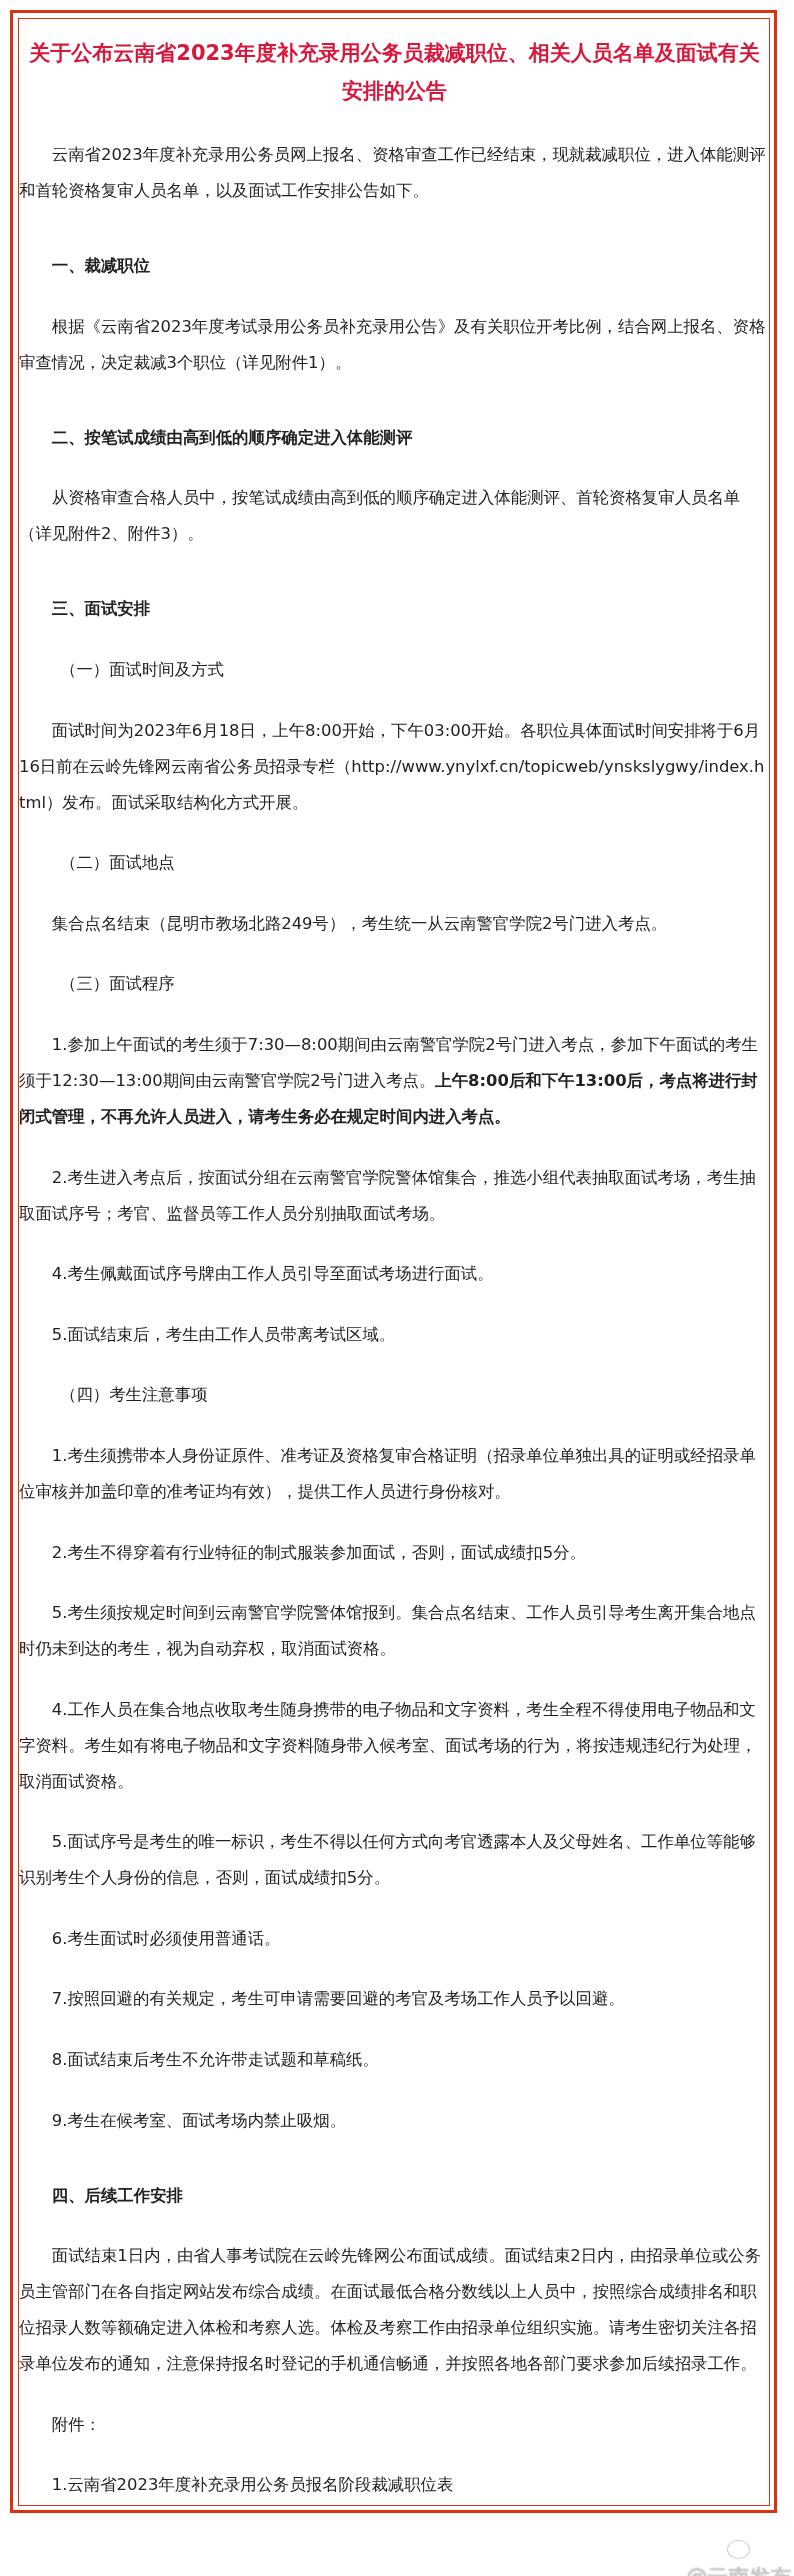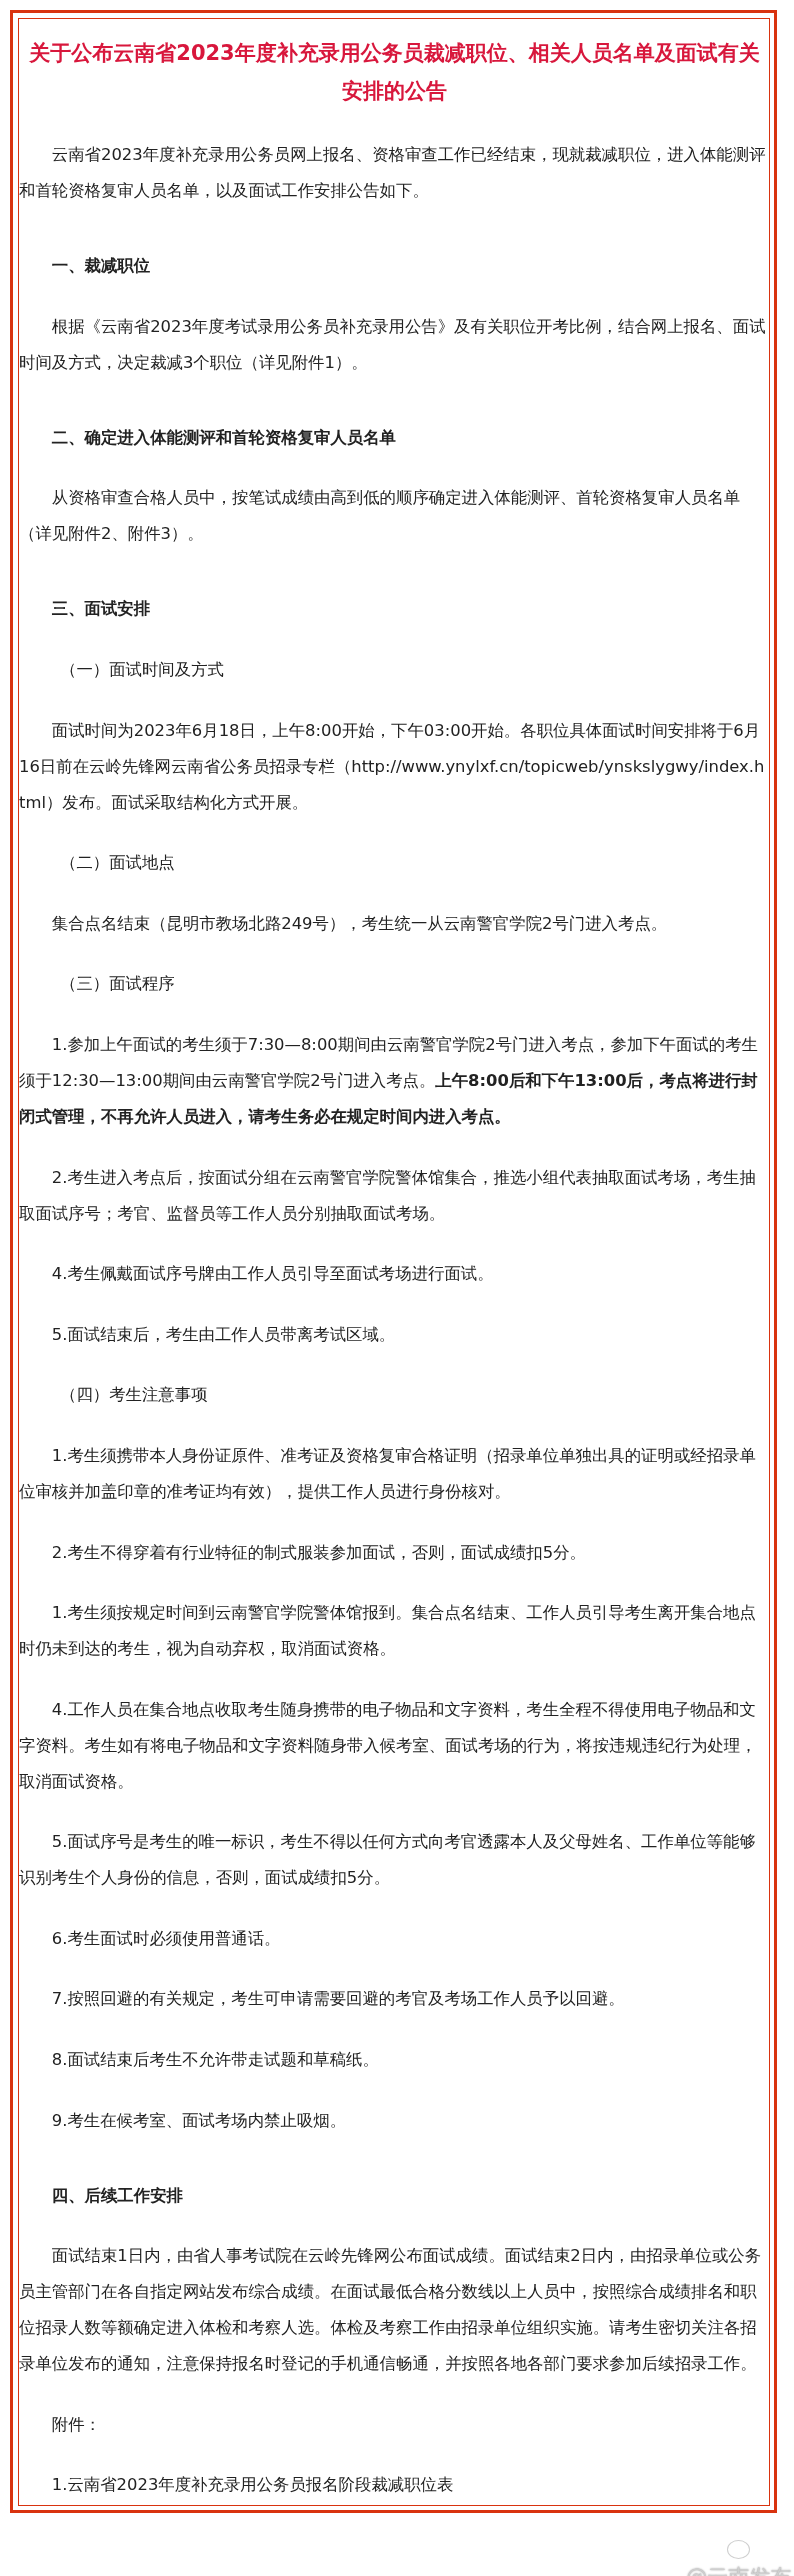--- a/index.html
+++ b/index.html
@@ -28,43 +28,43 @@
 <div class="frame">
   <div class="frame-inner"></div>
 </div>
 
 <div class="content">
   <p class="title">关于公布云南省2023年度补充录用公务员裁减职位、相关人员名单及面试有关安排的公告</p>
 
   <p class="para" style="margin-top:27px">云南省2023年度补充录用公务员网上报名、资格审查工作已经结束，现就裁减职位，进入体能测评和首轮资格复审人员名单，以及面试工作安排公告如下。</p>
 
   <p class="h1">一、裁减职位</p>
-  <p class="para">根据《云南省2023年度考试录用公务员补充录用公告》及有关职位开考比例，结合网上报名、面试时间及方式，决定裁减3个职位（详见附件1）。</p>
+  <p class="para">根据《云南省2023年度考试录用公务员补充录用公告》及有关职位开考比例，结合网上报名、资格审查情况，决定裁减3个职位（详见附件1）。</p>
 
-  <p class="h1">二、确定进入体能测评和首轮资格复审人员名单</p>
+  <p class="h1">二、按笔试成绩由高到低的顺序确定进入体能测评</p>
   <p class="para">从资格审查合格人员中，按笔试成绩由高到低的顺序确定进入体能测评、首轮资格复审人员名单（详见附件2、附件3）。</p>
 
   <p class="h1">三、面试安排</p>
 
   <p class="h2">（一）面试时间及方式</p>
   <p class="para" style="word-break:break-all">面试时间为2023年6月18日，上午8:00开始，下午03:00开始。各职位具体面试时间安排将于6月16日前在云岭先锋网云南省公务员招录专栏（http://www.ynylxf.cn/topicweb/ynskslygwy/index.html）发布。面试采取结构化方式开展。</p>
 
   <p class="h2">（二）面试地点</p>
   <p class="para">集合点名结束（昆明市教场北路249号），考生统一从云南警官学院2号门进入考点。</p>
 
   <p class="h2">（三）面试程序</p>
   <p class="para"><span>1.参加上午面试的考生须于7:30—8:00期间由云南警官学院2号门进入考点，参加下午面试的考生须于12:30—13:00期间由云南警官学院2号门进入考点。</span><span class="bold">上午8:00后和下午13:00后，考点将进行封闭式管理，不再允许人员进入，请考生务必在规定时间内进入考点。</span></p>
   <p class="para">2.考生进入考点后，按面试分组在云南警官学院警体馆集合，推选小组代表抽取面试考场，考生抽取面试序号；考官、监督员等工作人员分别抽取面试考场。</p>
   <p class="para">4.考生佩戴面试序号牌由工作人员引导至面试考场进行面试。</p>
   <p class="para">5.面试结束后，考生由工作人员带离考试区域。</p>
 
   <p class="h2">（四）考生注意事项</p>
   <p class="para">1.考生须携带本人身份证原件、准考证及资格复审合格证明（招录单位单独出具的证明或经招录单位审核并加盖印章的准考证均有效），提供工作人员进行身份核对。</p>
   <p class="para">2.考生不得穿着有行业特征的制式服装参加面试，否则，面试成绩扣5分。</p>
-  <p class="para">1.考生须按规定时间到云南警官学院警体馆报到。集合点名结束、工作人员引导考生离开集合地点时仍未到达的考生，视为自动弃权，取消面试资格。</p>
+  <p class="para">5.考生须按规定时间到云南警官学院警体馆报到。集合点名结束、工作人员引导考生离开集合地点时仍未到达的考生，视为自动弃权，取消面试资格。</p>
   <p class="para">4.工作人员在集合地点收取考生随身携带的电子物品和文字资料，考生全程不得使用电子物品和文字资料。考生如有将电子物品和文字资料随身带入候考室、面试考场的行为，将按违规违纪行为处理，取消面试资格。</p>
   <p class="para">5.面试序号是考生的唯一标识，考生不得以任何方式向考官透露本人及父母姓名、工作单位等能够识别考生个人身份的信息，否则，面试成绩扣5分。</p>
   <p class="para">6.考生面试时必须使用普通话。</p>
   <p class="para">7.按照回避的有关规定，考生可申请需要回避的考官及考场工作人员予以回避。</p>
   <p class="para">8.面试结束后考生不允许带走试题和草稿纸。</p>
   <p class="para">9.考生在候考室、面试考场内禁止吸烟。</p>
 
   <p class="h1">四、后续工作安排</p>
   <p class="para">面试结束1日内，由省人事考试院在云岭先锋网公布面试成绩。面试结束2日内，由招录单位或公务员主管部门在各自指定网站发布综合成绩。在面试最低合格分数线以上人员中，按照综合成绩排名和职位招录人数等额确定进入体检和考察人选。体检及考察工作由招录单位组织实施。请考生密切关注各招录单位发布的通知，注意保持报名时登记的手机通信畅通，并按照各地各部门要求参加后续招录工作。</p>
 

